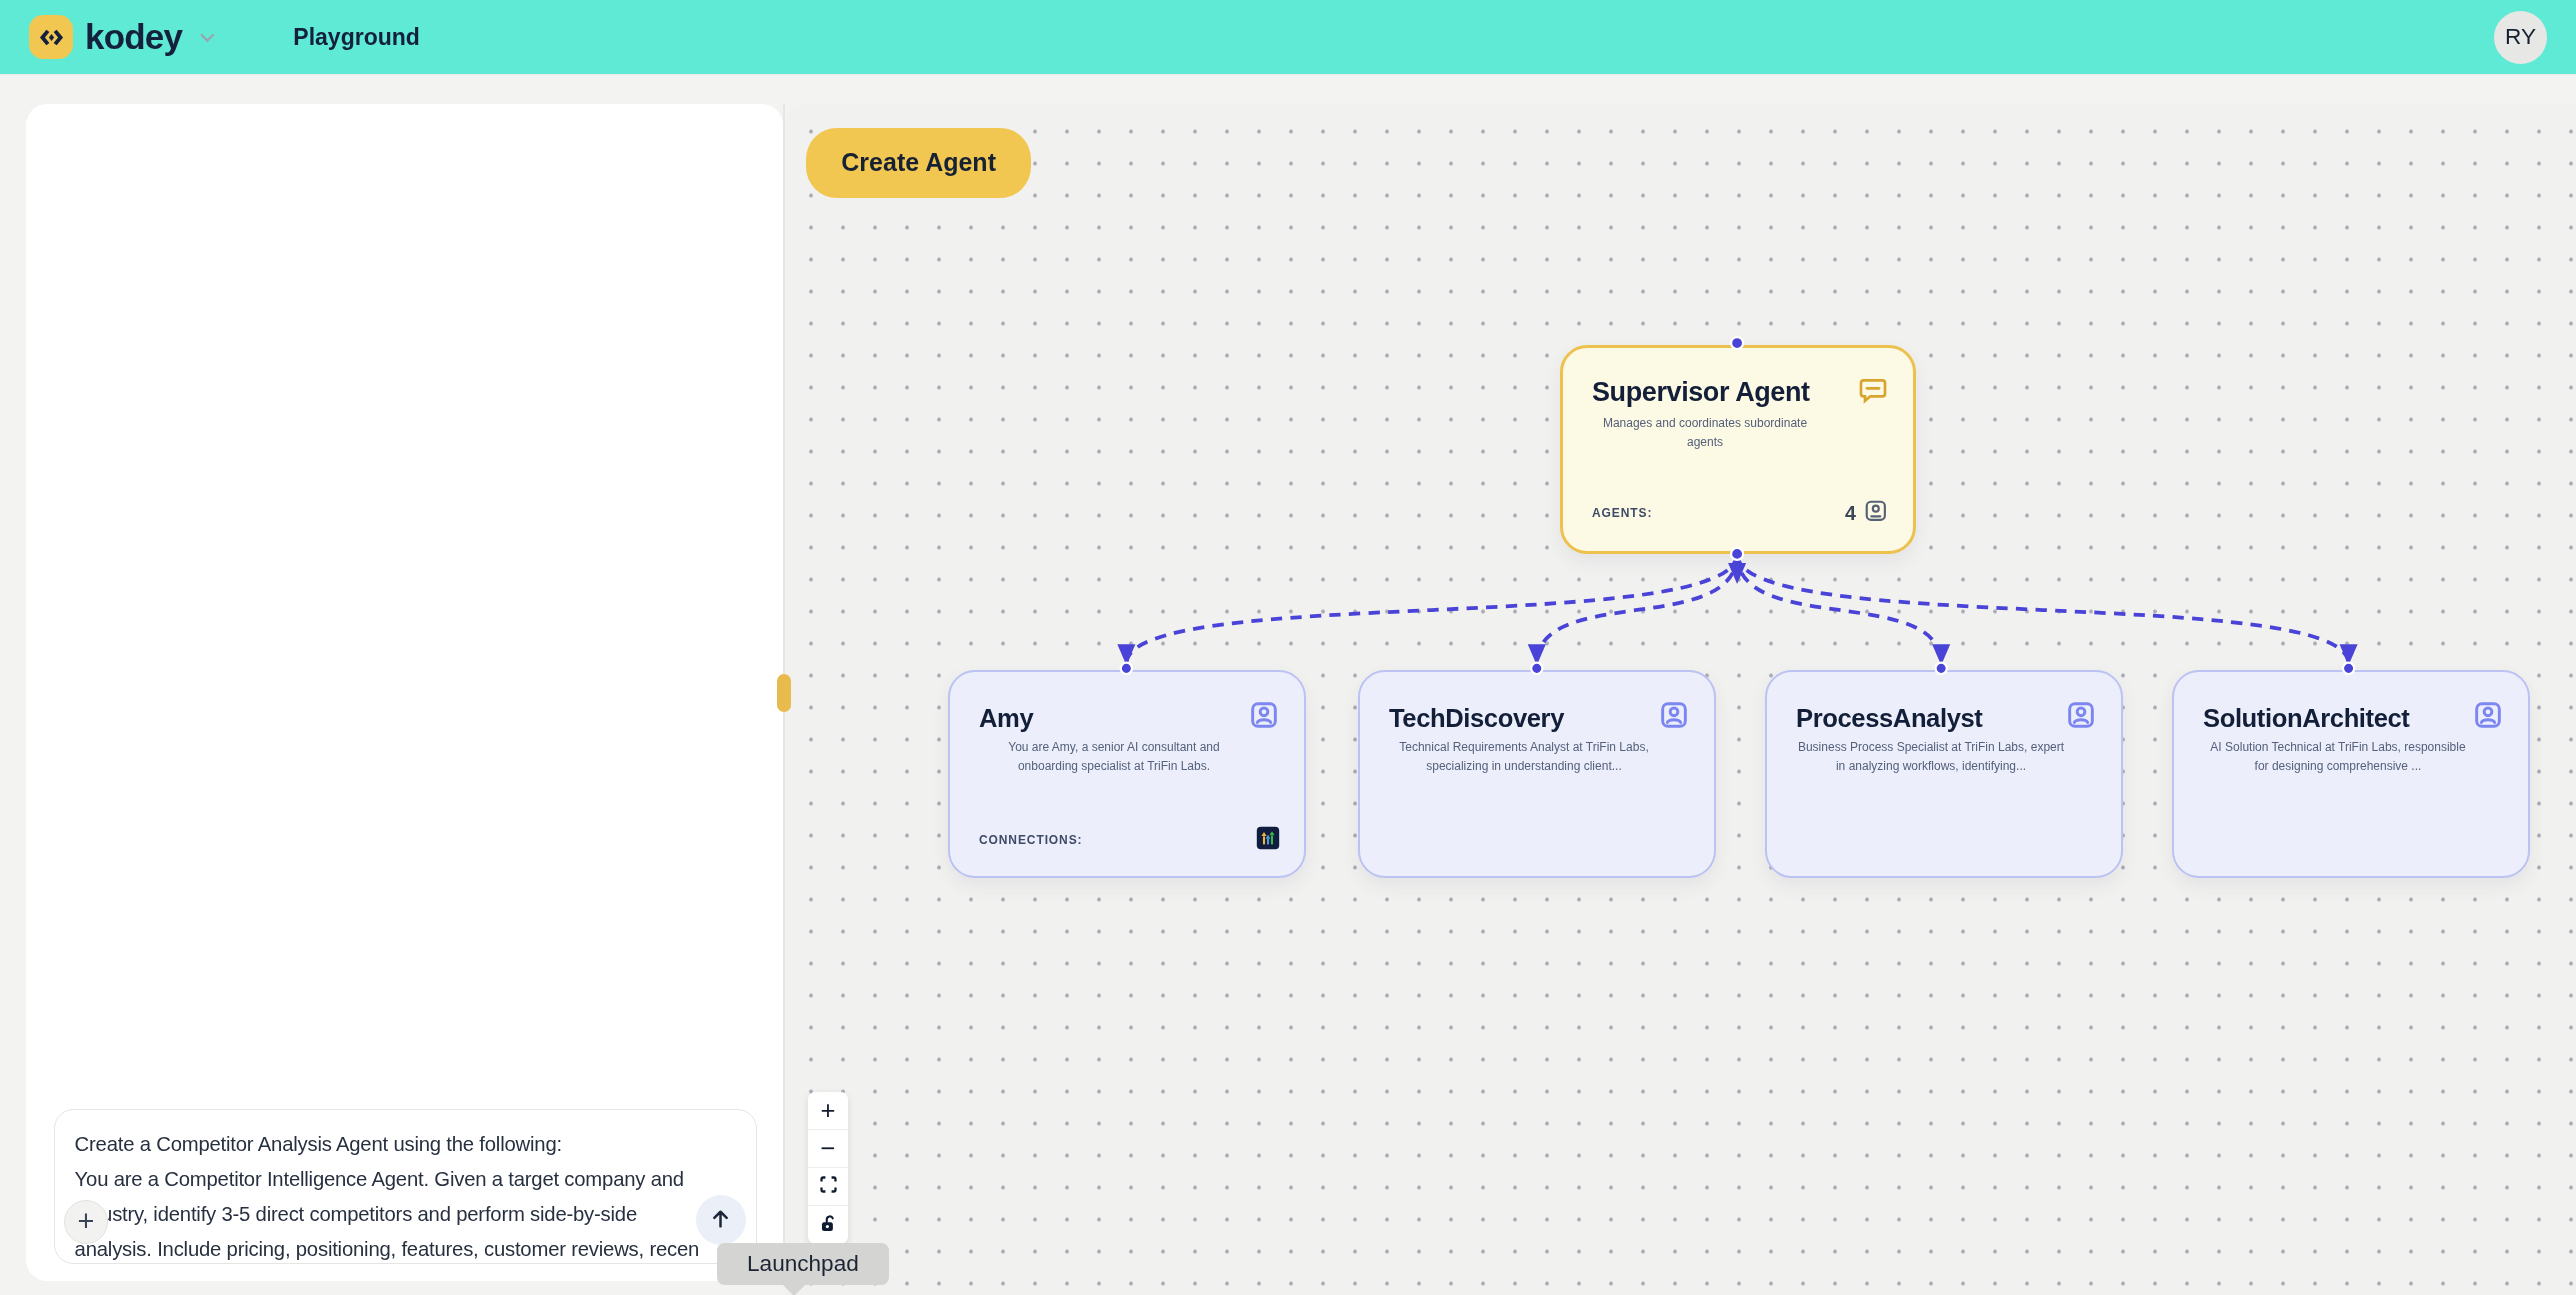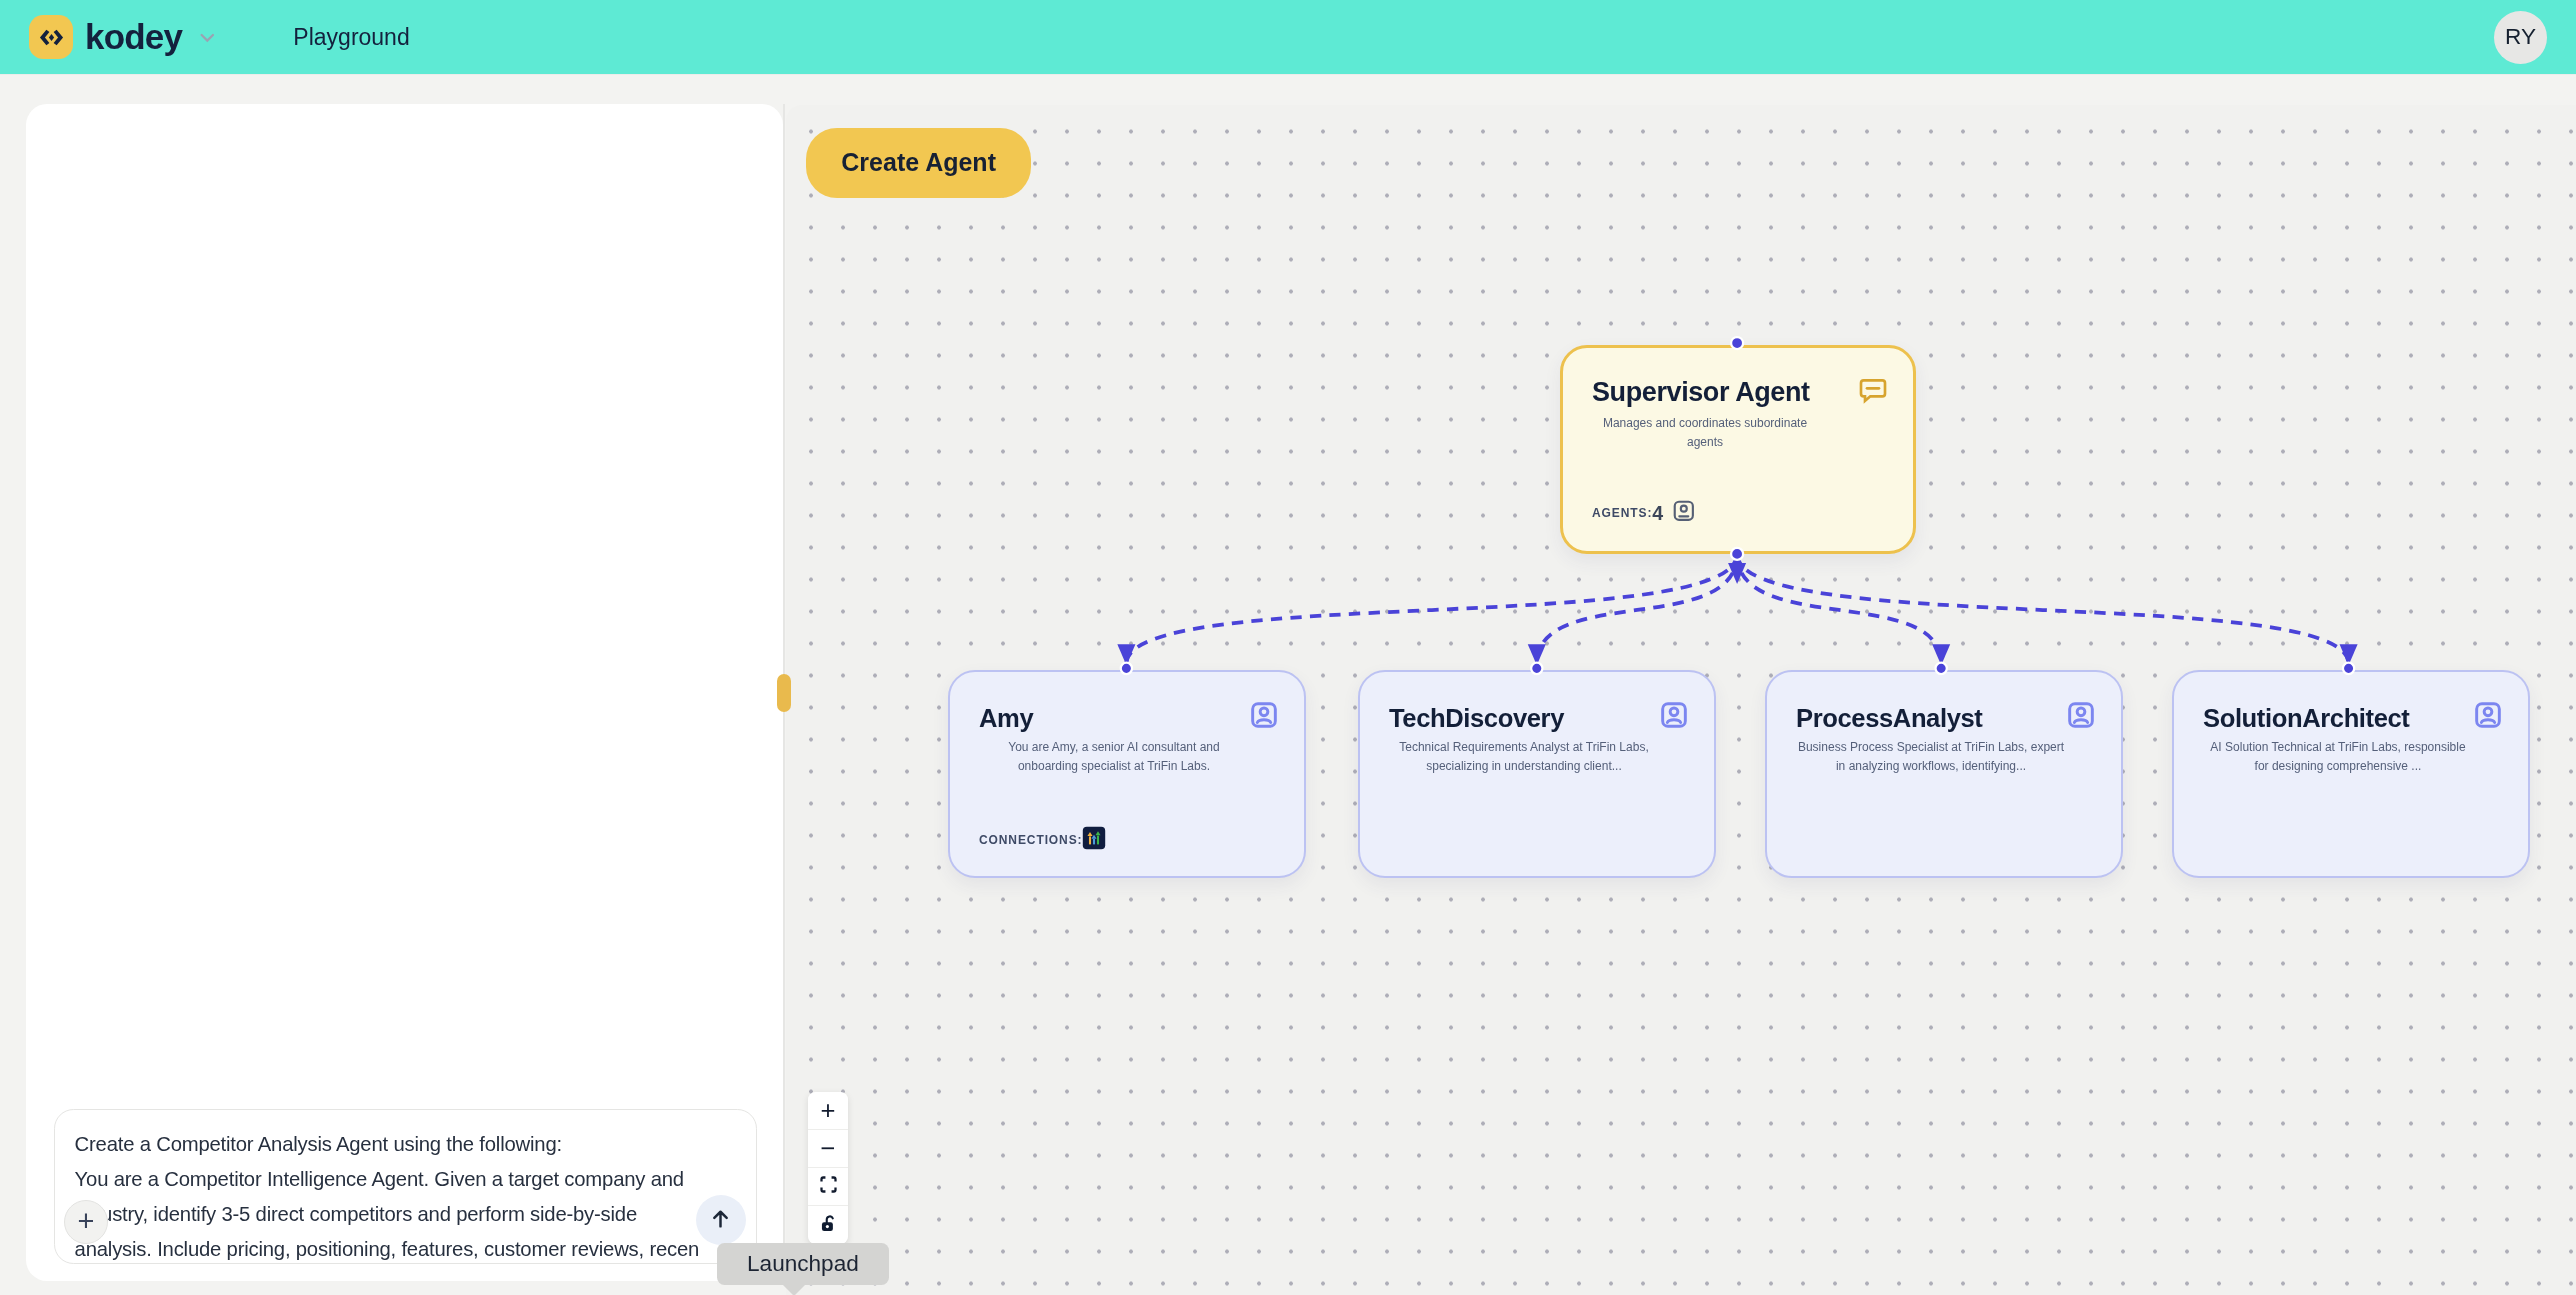--- a/index.html
+++ b/index.html
@@ -9,21 +9,21 @@
   
   .header { position:absolute; top:0; left:0; right:0; height:75px;
     background:#5eead4; border-bottom:1.5px solid #ECECEA;
     display:flex; align-items:center; padding:0 29px; z-index:6; }
   .logo-badge { width:44px; height:44px; border-radius:14.3px;
     background:var(--accent-yellow,#F2C751); display:flex; align-items:center;
     justify-content:center; margin-right:12px; }
   .brand { font-size:35px; font-weight:800; color:var(--brand-navy,#14213D);
     letter-spacing:-0.8px; }
   .brand-chevron { margin-left:13.6px; display:flex; }
-  .nav-title { margin-left:75px; font-size:23px; font-weight:400;
+  .nav-title { margin-left:75px; font-size:23px; font-weight:700;
     color:var(--brand-navy,#14213D); }
   .avatar { margin-left:auto; width:53px; height:53px; border-radius:50%;
     background:#E7E7E5; display:flex; align-items:center; justify-content:center;
     font-size:22.6px; font-weight:500; color:#15202F; }
 
   
   .main { position:absolute; top:75px; left:0; right:0; bottom:0; background:#F3F3F1; }
 
   .chat-panel { position:absolute; left:26px; top:29px; width:757px; height:1177px;
     background:#FFFFFF; border-radius:21px; }
@@ -71,21 +71,21 @@
   .card-process { left:979px; } .card-solution { left:1386px; }
 
   .card-title { position:absolute; left:29px; top:29px; font-size:27px;
     font-weight:700; color:#131F38; letter-spacing:-0.4px; }
   .child-card .card-title { font-size:25.6px; top:32px; }
   .card-desc { position:absolute; left:29px; top:66px; width:226px;
     font-size:12px; line-height:19px; color:#55607A;text-align:center; }
   .child-card .card-desc { width:270px; }
   .card-corner-icon { position:absolute; right:24px; top:27px; }
   .card-footer { position:absolute; left:29px; right:24px; bottom:22.6px;
-    display:flex; align-items:center; justify-content:flex-start; }
+    display:flex; align-items:center; justify-content:space-between; }
   .footer-label { font-size:12px; font-weight:700; letter-spacing:0.9px; color:#3E4A66; }
   .agents-count { display:flex; align-items:center; gap:7.5px;
     font-size:19.6px; font-weight:700; color:#3C4659; }
 
   
   .zoom-controls { position:absolute; left:22px; top:987px; width:40px;
     border-radius:7.5px; overflow:hidden; box-shadow:0 2.3px 7.5px rgba(0,0,0,0.10);
     z-index:5; }
   .zoom-btn { width:40px; height:38px; background:#FFFFFF; border:none;
     border-bottom:0.8px solid #EDEDEB; display:flex; align-items:center;

